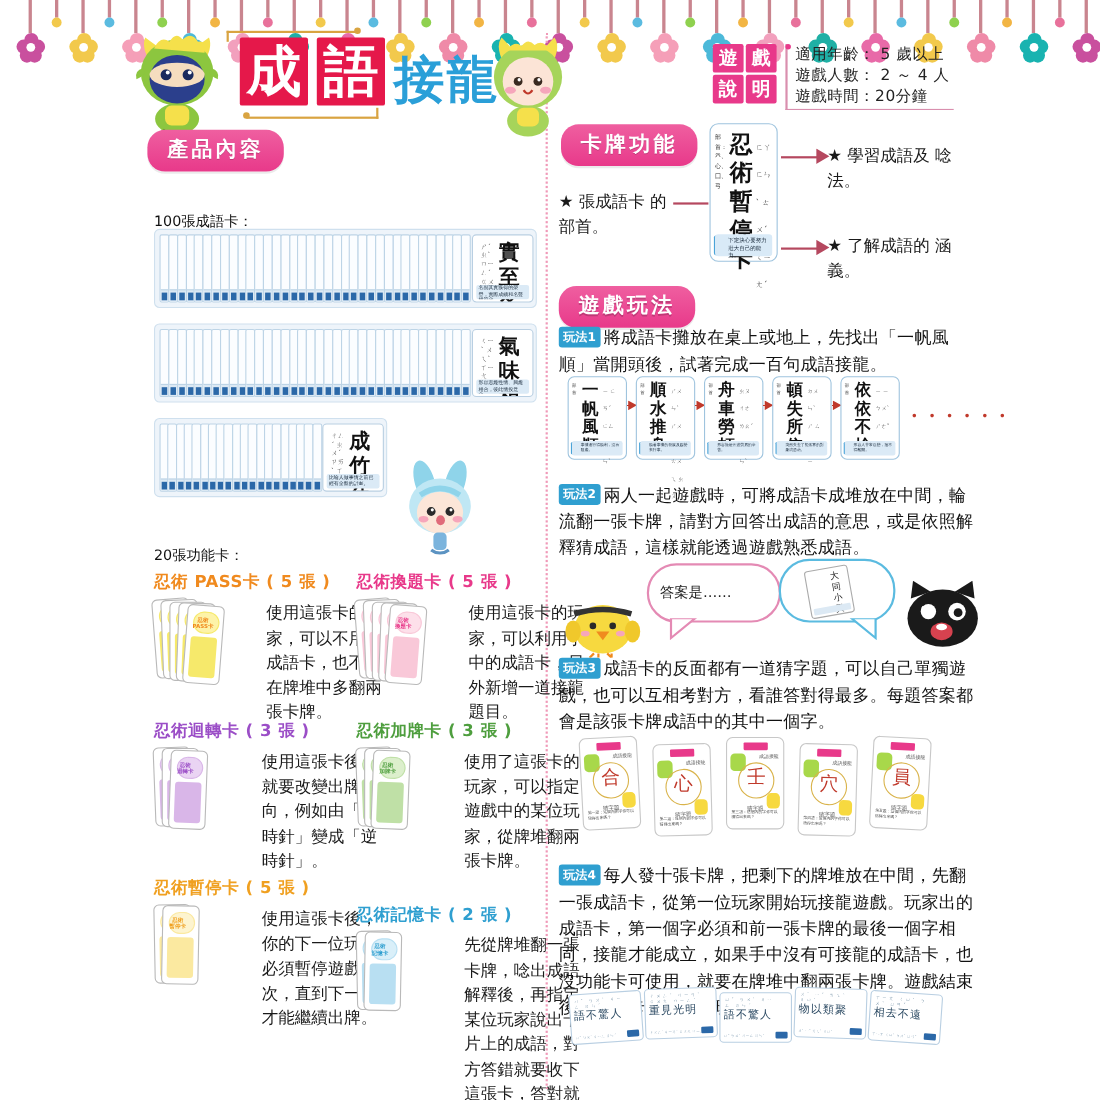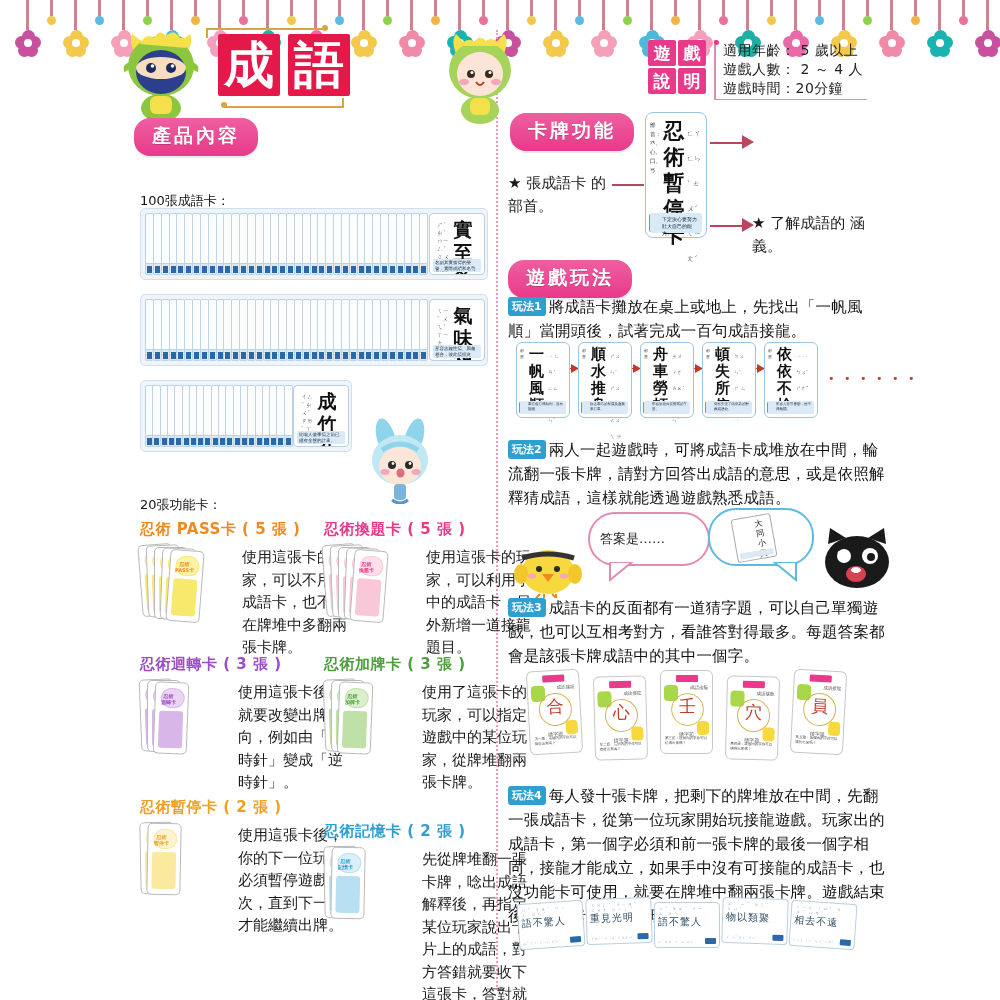--- a/index.html
+++ b/index.html
@@ -467,20 +467,21 @@
 
   <div class="divider"></div>
 
   <div class="title-wrap">
     <div class="tbracket tl"></div>
     <div class="tbracket br"></div>
     <div class="tdot" style="left:126px;top:-3px;"></div>
     <div class="tdot" style="left:25px;top:74px;"></div>
     <div class="tchar c1">成</div>
     <div class="tchar c2">語</div>
+    <div class="tblue" style="left:162px;">接龍</div>
   </div>
 
   <div class="mascot" style="left:118px;top:22px;">
     <svg width="86" height="102" viewBox="0 0 86 102">
       <ellipse cx="43" cy="86" rx="20" ry="14" fill="#8cc63f"></ellipse>
       <path d="M20 36 q-10 -14 -6 -24 q8 6 14 10z" fill="#f5e04b"></path>
       <path d="M66 36 q10 -14 6 -24 q-8 6 -14 10z" fill="#f5e04b"></path>
       <ellipse cx="43" cy="44" rx="33" ry="30" fill="#8cc63f"></ellipse>
       <ellipse cx="43" cy="50" rx="25" ry="22" fill="#2b3f8c"></ellipse>
       <ellipse cx="43" cy="46" rx="25" ry="11" fill="#f6ddbf"></ellipse>
@@ -955,21 +956,21 @@
           <div class="fancard" style="left: 14px; top: 2.8px; transform: rotate(2.2deg); z-index: 2;">
             <div class="bub" style="background: rgb(220, 239, 204); border: 1px solid rgb(191, 224, 166);"></div>
             <div class="panel" style="background: rgb(191, 224, 166);"></div>
           </div>
           <div style="position: absolute; z-index: 99; font-size: 5px; font-weight: 700; color: rgb(78, 158, 62); white-space: pre; line-height: 6px; text-align: center; left: 21px; top: 13.8px;">忍術
 加牌卡</div>
         </div>
         <div class="fbody" style="position: absolute; left: 98px; top: 26px; width: 112px;">使用了這張卡的玩家，可以指定遊戲中的某位玩家，從牌堆翻兩張卡牌。</div>
       </div>
       <div class="fgroup" style="left: 140px; top: 798px; width: 210px;">
-        <div class="ftitle" style="color: rgb(240, 160, 32);">忍術暫停卡 ( 2 張 )</div>
+        <div class="ftitle" style="color: rgb(240, 160, 32);">忍術暫停卡 ( 5 張 )</div>
         <div class="fanwrap" style="left: 0px; top: 24px; width: 72px; height: 80px;">
           <div class="fancard" style="left: 0px; top: 0px; transform: rotate(-1.1deg); z-index: 0;">
             <div class="bub" style="background: rgb(253, 244, 207); border: 1px solid rgb(251, 233, 160);"></div>
             <div class="panel" style="background: rgb(251, 233, 160);"></div>
           </div>
           <div class="fancard" style="left: 7px; top: 1.4px; transform: rotate(1.1deg); z-index: 1;">
             <div class="bub" style="background: rgb(253, 244, 207); border: 1px solid rgb(251, 233, 160);"></div>
             <div class="panel" style="background: rgb(251, 233, 160);"></div>
           </div>
           <div style="position: absolute; z-index: 99; font-size: 5px; font-weight: 700; color: rgb(240, 160, 32); white-space: pre; line-height: 6px; text-align: center; left: 14px; top: 12.4px;">忍術
@@ -1012,20 +1013,22 @@
   <div class="lead" style="left:710px;top:225px;width:36px;"></div>
   <svg style="position:absolute;left:742px;top:135px;" width="14" height="14">
       <polygon points="0,0 12,7 0,14" fill="#b5485f"></polygon>
     </svg>
   <svg style="position:absolute;left:742px;top:218px;" width="14" height="14">
       <polygon points="0,0 12,7 0,14" fill="#b5485f"></polygon>
     </svg>
 
   <div class="callout" style="left:508px;top:172px;width:110px;">★ 張成語卡
 的部首。</div>
+  <div class="callout" style="left:752px;top:130px;width:130px;">★ 學習成語及
+唸法。</div>
   <div class="callout" style="left:752px;top:212px;width:130px;">★ 了解成語的
 涵義。</div>
 
   <div class="pill-wrap" style="left:508px;top:260px;">
     <span class="pill">遊戲玩法</span>
   </div>
 
   <div style="position:absolute;left:508px;top:295px;width:380px;">
     <span class="playtag">玩法1</span><span class="playtext">將成語卡攤放在桌上或地上，先找出「一帆風順」當開頭後，試著完成一百句成語接龍。</span>
   </div>

